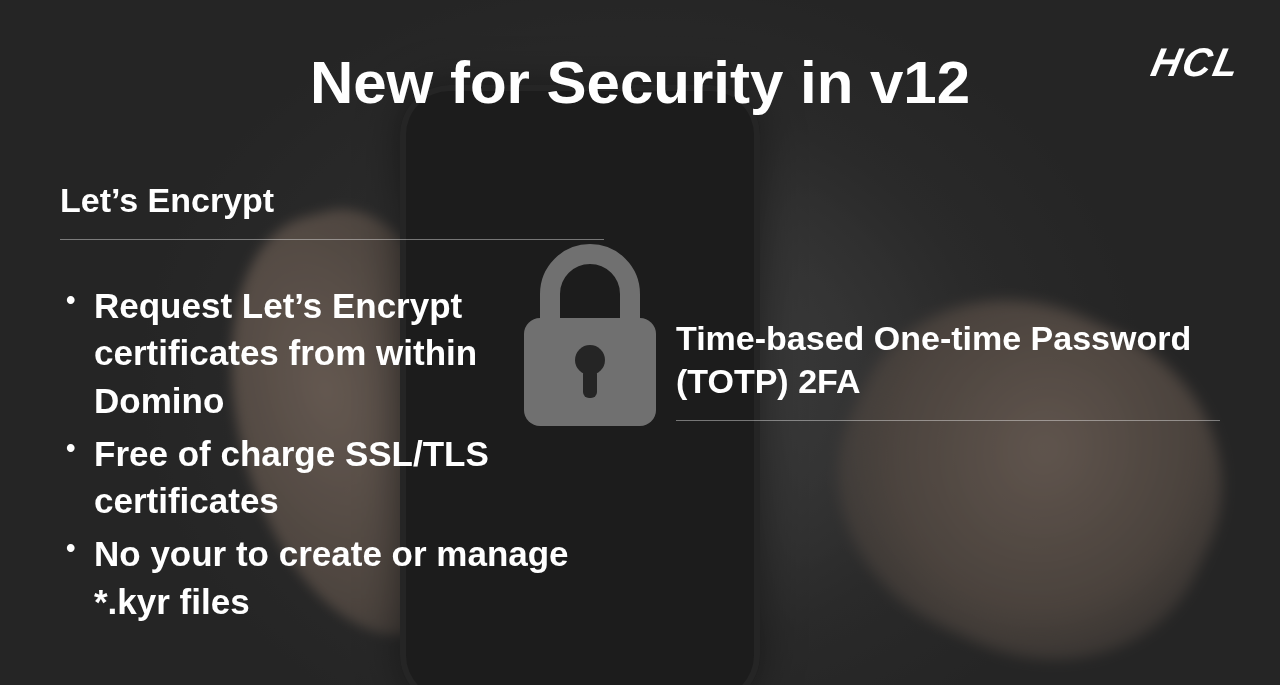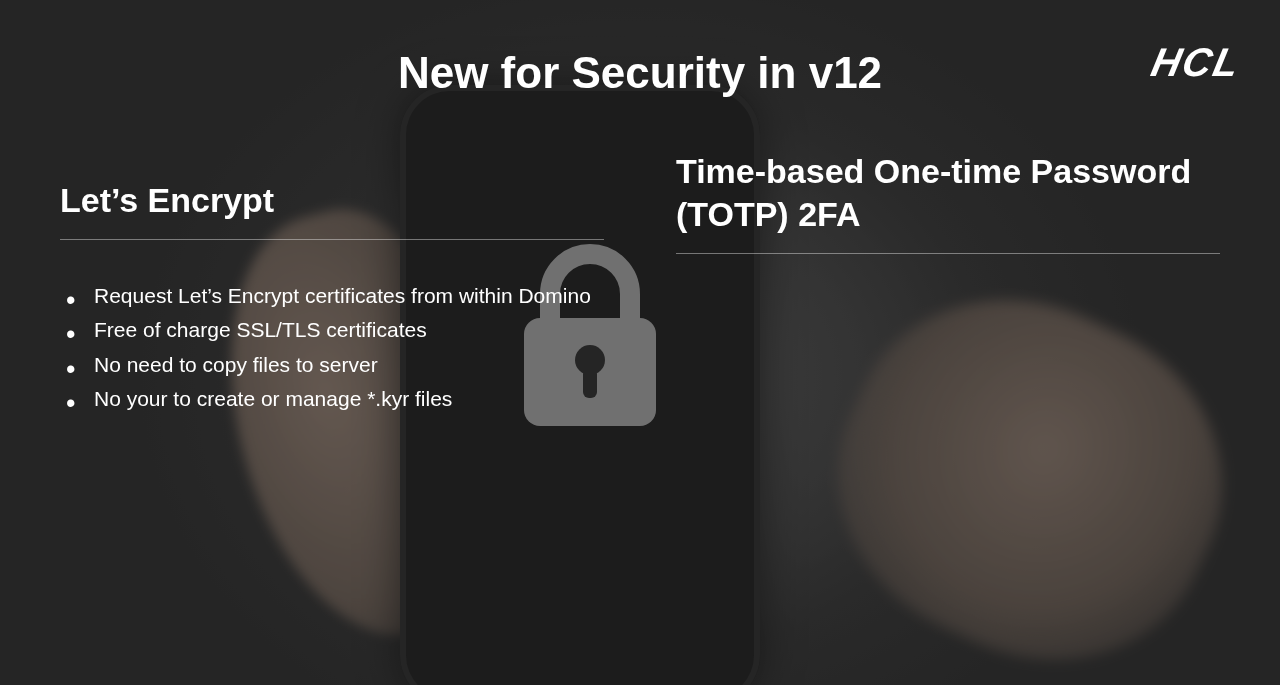--- a/index.html
+++ b/index.html
@@ -80,52 +80,53 @@
     color: #ffffff;
     z-index: 5;
     transform: skewX(-12deg);
   }
   .title {
     position: absolute;
     top: 48px;
     left: 0;
     width: 100%;
     text-align: center;
-    font-size: 44px;
+    font-size: 60px;
     font-weight: 700;
     z-index: 5;
   }
   .content {
     position: absolute;
     top: 150px;
     left: 60px;
     right: 60px;
     display: flex;
     gap: 72px;
     z-index: 5;
+    align-items: center;
   }
   .col { flex: 1; }
   .col-heading {
     font-size: 34px;
     font-weight: 700;
     padding-bottom: 18px;
     border-bottom: 1px solid rgba(255,255,255,0.4);
     margin-bottom: 42px;
     line-height: 1.25;
   }
   .col-right .col-heading { min-height: 90px; }
   .col-left .col-heading { padding-top: 22px; min-height: 90px; display:flex; align-items:flex-end; }
   ul { list-style: none; }
   li {
     position: relative;
     padding-left: 34px;
-    font-size: 21px;
+    font-size: 35px;
     line-height: 1.35;
     margin-bottom: 6px;
-    font-weight: 400;
+    font-weight: 700;
   }
   li::before {
     content: "•";
     position: absolute;
     left: 6px;
     top: 0;
     font-size: 27px;
   }
 </style>
 </head>
@@ -147,20 +148,19 @@
 <div class="logo">HCL</div>
 
 <h1 class="title">New for Security in v12</h1>
 
 <div class="content">
   <div class="col col-left">
     <div class="col-heading">Let’s Encrypt</div>
     <ul>
       <li>Request Let’s Encrypt certificates from within Domino</li>
       <li>Free of charge SSL/TLS certificates</li>
-      <li>No need to copy files to server</li>
       <li>No your to create or manage *.kyr files</li>
     </ul>
   </div>
   <div class="col col-right">
     <div class="col-heading">Time-based One-time Password (TOTP) 2FA</div>
   </div>
 </div>
 
 </body></html>

